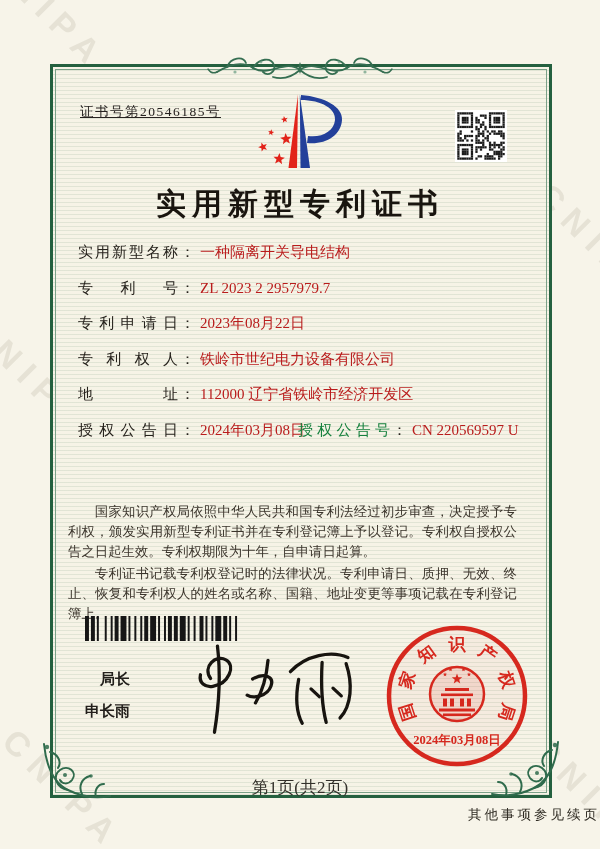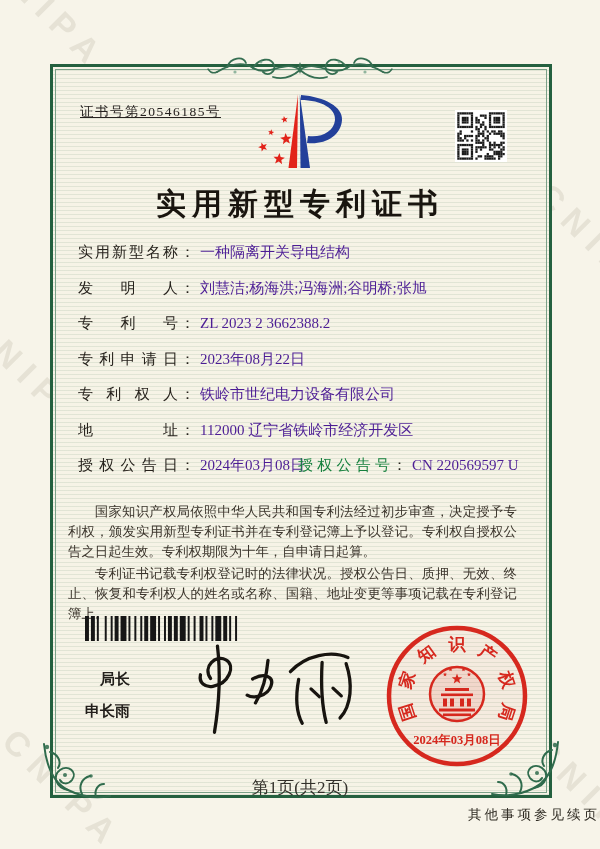--- a/index.html
+++ b/index.html
@@ -43,21 +43,21 @@
     font-size:30px; font-weight:bold; letter-spacing:6px; color:#19150f;
   }
 
   .fields{position:absolute; left:78px; top:243px; width:452px;}
   .frow{position:relative; height:22px; margin-bottom:13.5px; font-size:15px; white-space:nowrap;}
   .flabel{
     display:inline-block; width:100px; text-align:justify; text-align-last:justify;
     vertical-align:top; color:#26221c;
   }
   .colon{display:inline-block; margin:0 5px 0 2px; color:#26221c;}
-  .fvalue{color:#4c1d95;}
+  .fvalue{color:#b91c1c;}
   .pair2{position:absolute; left:220px; top:0;}
   .flabel2{display:inline-block; width:92px; text-align:justify; text-align-last:justify; color:#15803d;font-family:Liberation Serif, serif;}
 
   .paras{position:absolute; left:68px; top:486px; width:449px;margin-top:16px;}
   .para{
     font-size:13.4px; line-height:20px; text-align:justify; text-indent:2em;
     color:#3b352c; margin:0 0 2px 0;
   }
 
   .barcode{position:absolute; left:85px; top:616px; width:156px; height:25px;}
@@ -383,31 +383,30 @@
           <rect x="36.17" y="47.48" width="2.26" height="2.26"></rect>
           <rect x="38.43" y="47.48" width="2.26" height="2.26"></rect>
           <rect x="42.96" y="47.48" width="2.26" height="2.26"></rect>
         </g>
     </svg>
 
     <div class="title">实用新型专利证书</div>
 
     <div class="fields" id="fields">
         <div class="frow"><span class="flabel">实用新型名称</span><span class="colon">：</span><span class="fvalue">一种隔离开关导电结构</span></div>
-        <div class="frow"><span class="flabel">发明人</span><span class="colon">：</span><span class="fvalue">刘慧洁;杨海洪;冯海洲;谷明桥;张旭</span></div>
-        <div class="frow"><span class="flabel">专利号</span><span class="colon">：</span><span class="fvalue">ZL 2023 2 3662388.2</span></div>
+        <div class="frow"><span class="flabel">专利号</span><span class="colon">：</span><span class="fvalue">ZL 2023 2 2957979.7</span></div>
         <div class="frow"><span class="flabel">专利申请日</span><span class="colon">：</span><span class="fvalue">2023年08月22日</span></div>
         <div class="frow"><span class="flabel">专利权人</span><span class="colon">：</span><span class="fvalue">铁岭市世纪电力设备有限公司</span></div>
         <div class="frow"><span class="flabel">地址</span><span class="colon">：</span><span class="fvalue">112000 辽宁省铁岭市经济开发区</span></div>
         <div class="frow"><span class="flabel">授权公告日</span><span class="colon">：</span><span class="fvalue">2024年03月08日</span><span class="pair2"><span class="flabel2">授权公告号</span><span class="colon">：</span><span class="fvalue">CN 220569597 U</span></span></div>
       </div>
 
     <div class="paras" id="paras">
         <p class="para">国家知识产权局依照中华人民共和国专利法经过初步审查，决定授予专利权，颁发实用新型专利证书并在专利登记簿上予以登记。专利权自授权公告之日起生效。专利权期限为十年，自申请日起算。</p>
-        <p class="para">专利证书记载专利权登记时的法律状况。授权公告日、质押、无效、终止、恢复和专利权人的姓名或名称、国籍、地址变更等事项记载在专利登记簿上。</p>
+        <p class="para">专利证书记载专利权登记时的法律状况。专利申请日、质押、无效、终止、恢复和专利权人的姓名或名称、国籍、地址变更等事项记载在专利登记簿上。</p>
       </div>
 
     <svg class="barcode" viewBox="0 0 156 25" preserveAspectRatio="none">
       <g id="barcode-bars" fill="#161616">
           <rect x="0.00" y="0" width="3.95" height="25"></rect>
           <rect x="5.92" y="0" width="3.95" height="25"></rect>
           <rect x="11.85" y="0" width="1.97" height="25"></rect>
           <rect x="19.75" y="0" width="1.97" height="25"></rect>
           <rect x="25.67" y="0" width="1.97" height="25"></rect>
           <rect x="29.62" y="0" width="3.95" height="25"></rect>

